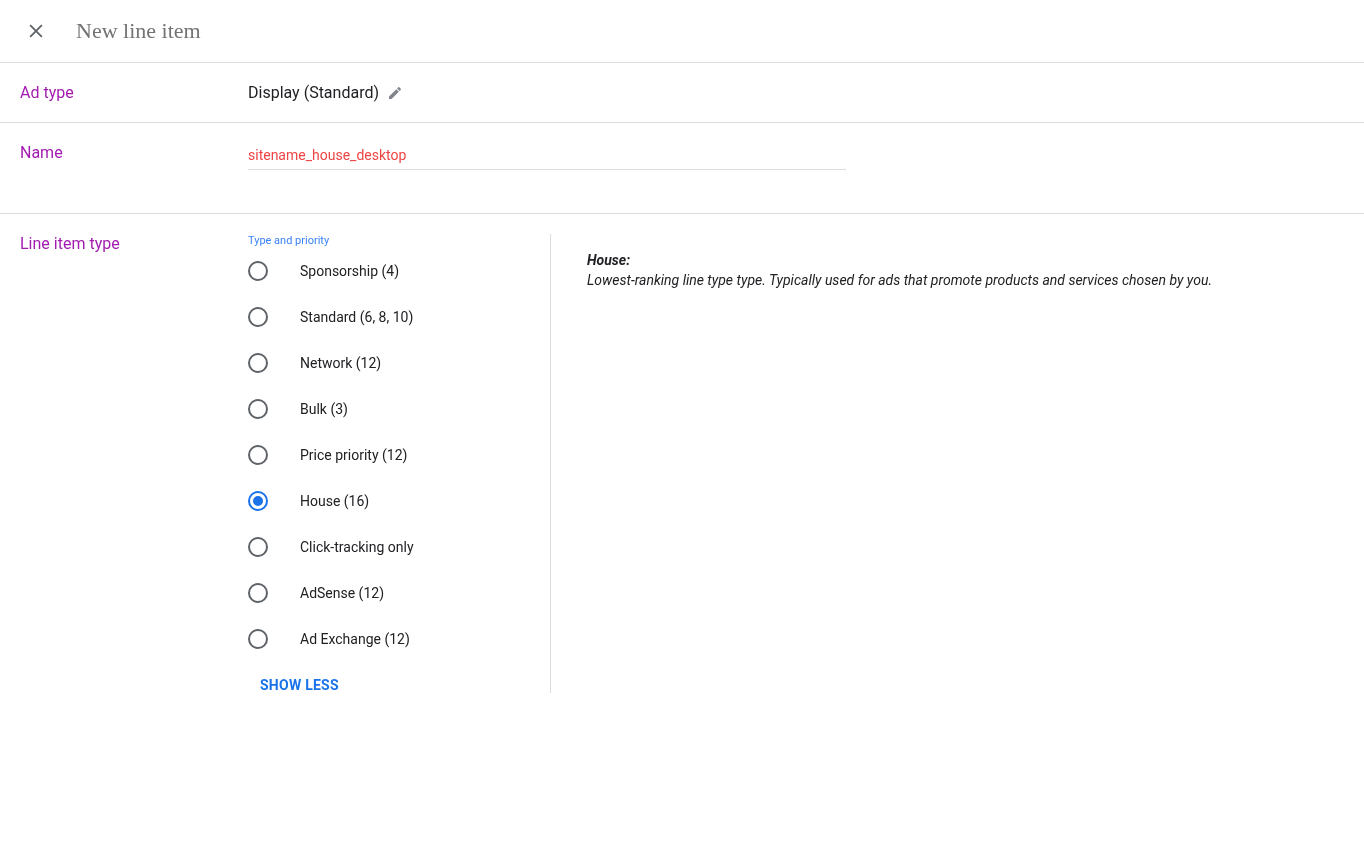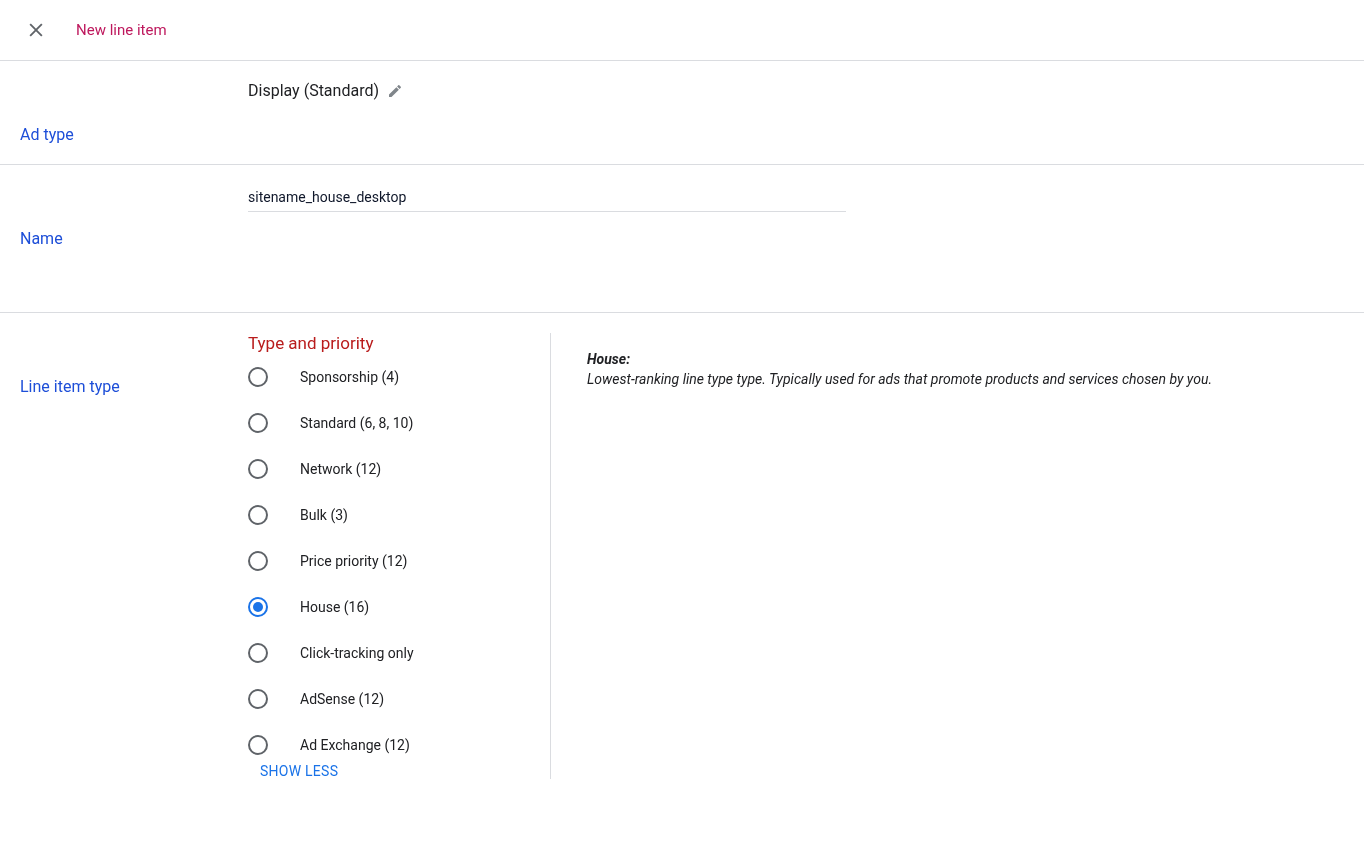--- a/index.html
+++ b/index.html
@@ -26,35 +26,35 @@
       height: 24px;
       cursor: pointer;
       color: #5f6368;
       margin-right: 28px;
     }
     .close-btn svg {
       width: 20px;
       height: 20px;
     }
     .header-title {
-      font-size: 15px;
+      font-size: 22px;
       font-weight: 400;
-      color: #be185d;
+      color: #737373;
+      font-family: Liberation Serif, serif;
     }
     .section {
       display: flex;
       padding: 20px 0 20px 20px;
       border-bottom: 1px solid #dadce0;
     }
     .section-label {
       width: 228px;
       flex-shrink: 0;
       font-size: 16px;
-      color: #1d4ed8;
-      margin-top: 44px;
+      color: #a21caf;
     }
     .section-content {
       flex: 1;
     }
     .ad-type-row {
       display: flex;
       align-items: center;
       gap: 8px;
     }
     .ad-type-value {
@@ -68,41 +68,41 @@
     }
     .pencil-icon svg {
       width: 16px;
       height: 16px;
     }
     .name-input {
       width: 598px;
       border: none;
       border-bottom: 1px solid #dadce0;
       font-size: 14px;
-      color: #0f172a;
+      color: #ef4444;
       padding: 4px 0 6px 0;
       outline: none;
       background: transparent;
     }
     .name-section {
-      padding-bottom: 64px;
+      padding-bottom: 43px;
     }
     .line-item-section {
       border-bottom: none;
     }
     .line-item-content {
       display: flex;
     }
     .type-column {
       width: 302px;
       flex-shrink: 0;
     }
     .type-header {
-      font-size: 17px;
-      color: #b91c1c;
+      font-size: 11px;
+      color: #3b82f6;
       margin-bottom: 14px;
     }
     .radio-group {
       display: flex;
       flex-direction: column;
       gap: 26px;
     }
     .radio-item {
       display: flex;
       align-items: center;
@@ -129,25 +129,25 @@
       width: 10px;
       height: 10px;
       background: #1a73e8;
       border-radius: 50%;
     }
     .radio-label {
       font-size: 14px;
       color: #202124;
     }
     .show-less {
-      margin-top: 8px;
+      margin-top: 28px;
       margin-left: 12px;
       color: #1a73e8;
       font-size: 14px;
-      font-weight: 400;
+      font-weight: 700;
       cursor: pointer;
       letter-spacing: 0.25px;
     }
     .divider {
       width: 1px;
       background: #dadce0;
       margin-right: 36px;
       min-height: 440px;
     }
     .description-column {

